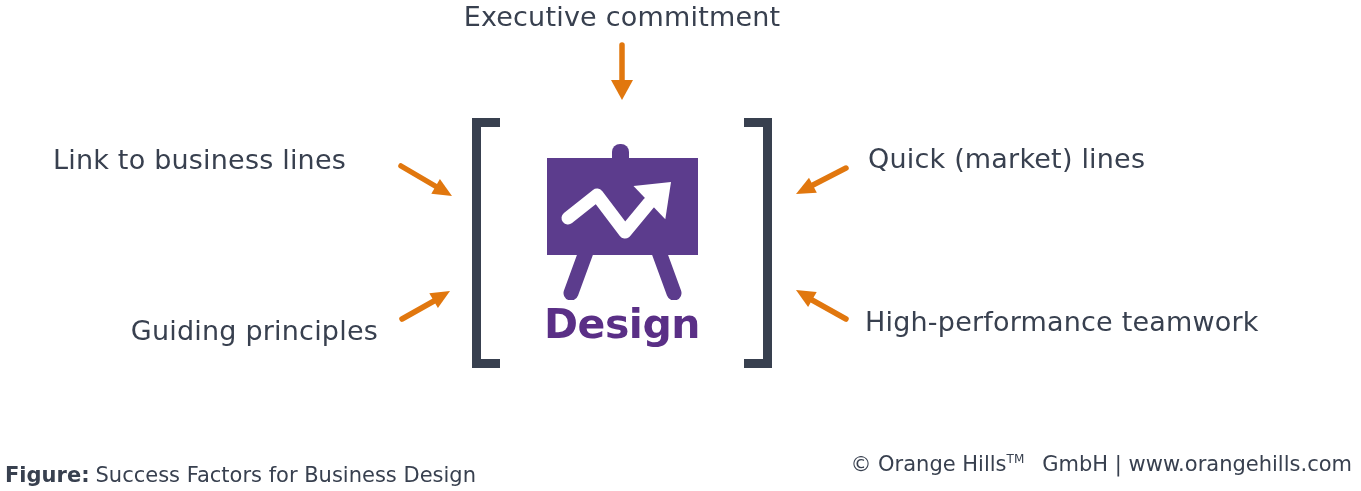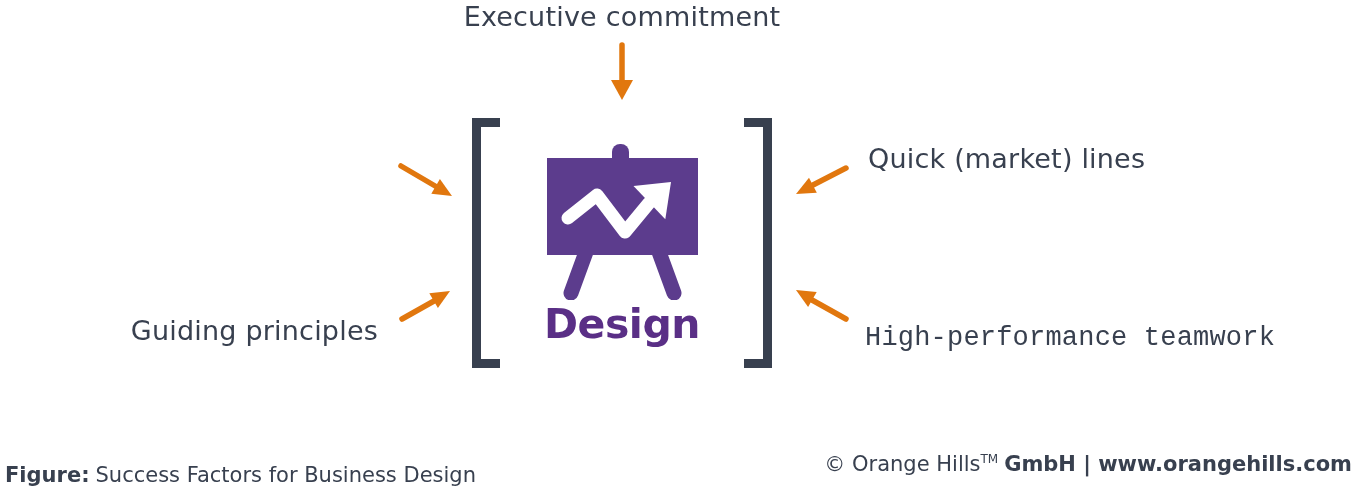--- a/index.html
+++ b/index.html
@@ -24,21 +24,21 @@
   .factor-top { top: 1px; left: 622px; transform: translateX(-50%); }
   .factor-left-top { top: 144px; left: 53px; }
   .factor-right-top { top: 143px; left: 868px; }
   .factor-left-bottom { top: 315px; right: 983px; text-align: right; }
   .factor-left-bottom .sub {
     font-size: 19px;
     font-weight: 500;
     line-height: 24px;
     margin-top: 5px;
   }
-  .factor-right-bottom { top: 322px; left: 865px; font-family: Liberation Mono, monospace; }
+  .factor-right-bottom { top: 306px; left: 865px; }
 
   .arrow-svg { position: absolute; overflow: visible; }
 
   .bracket {
     position: absolute;
     top: 118px;
     width: 28px;
     height: 250px;
     box-sizing: border-box;
     border: 9px solid var(--navy);
@@ -79,29 +79,30 @@
     font-size: 21px;
     line-height: 28px;
     white-space: nowrap;
     text-align: right;
   }
   .credit sup {
     font-size: 12px;
     vertical-align: super;
     font-weight: 400;
   }
-  .credit .after { margin-left: 6px; font-weight: bold; }
+  .credit .after { margin-left: 18px; }
 </style>
 </head>
 <body>
 
 <div class="canvas">
 
   <div class="factor factor-top">Executive commitment</div>
 
+  <div class="factor factor-left-top">Link to business lines</div>
 
   <div class="factor factor-left-bottom">
     <div>Guiding principles</div>
   </div>
 
   <div class="factor factor-right-top">Quick (market) lines</div>
 
   <div class="factor factor-right-bottom">High-performance teamwork</div>
 
   <svg class="arrow-svg" style="left:603px; top:42px;" width="38" height="60" viewBox="0 0 38 60">

